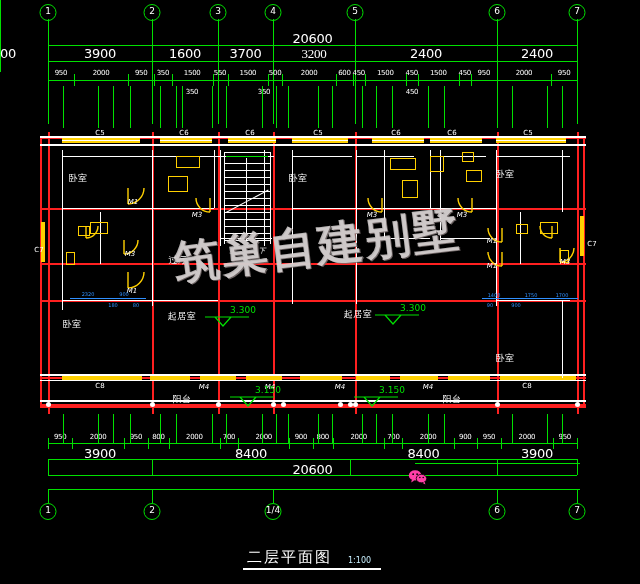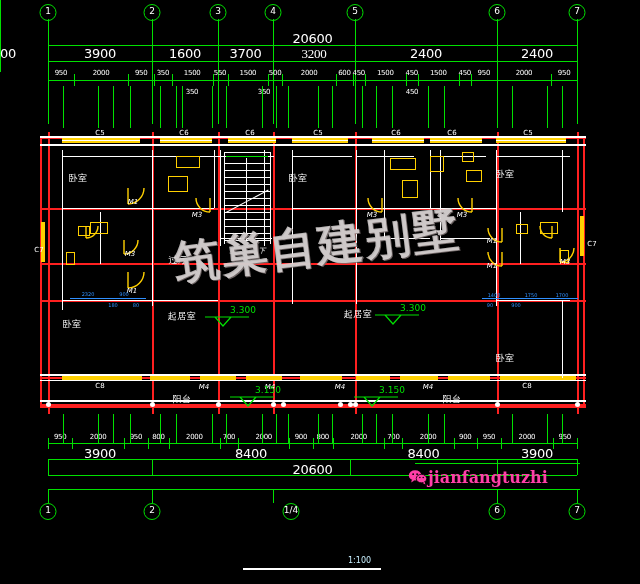--- a/index.html
+++ b/index.html
@@ -458,39 +458,39 @@
       <div class="vl grn" style="left:444px;top:414px;height:30px;"></div>
       <div class="vl grn" style="left:512px;top:414px;height:30px;"></div>
       <div class="vl grn" style="left:547px;top:414px;height:30px;"></div>
       <div class="vl grn" style="left:562px;top:414px;height:30px;"></div>
     </div>
   <div id="botBubbles">
       <div class="bub" style="left:48px;top:503px;">1</div>
       <div class="vl grn" style="left:48px;top:489px;height:14px;"></div>
       <div class="bub" style="left:152px;top:503px;">2</div>
       <div class="vl grn" style="left:152px;top:489px;height:14px;"></div>
-      <div class="bub" style="left:273px;top:503px;margin-left:18px;">1/4</div>
+      <div class="bub" style="left:273px;top:503px;">1/4</div>
       <div class="vl grn" style="left:273px;top:489px;height:14px;"></div>
       <div class="bub" style="left:497px;top:503px;">6</div>
       <div class="vl grn" style="left:497px;top:489px;height:14px;"></div>
       <div class="bub" style="left:577px;top:503px;">7</div>
       <div class="vl grn" style="left:577px;top:489px;height:14px;"></div>
       <div class="hl grn" style="left:415px;top:463px;width:165px;"></div>
       <div class="hl grn" style="left:415px;top:489px;width:165px;"></div>
     </div>
 
   <div id="wmark">筑巢自建别墅</div>
   <svg id="wxicon" viewBox="0 0 24 20">
     <ellipse cx="9" cy="8" rx="8" ry="6.4" fill="#ff3fa8"></ellipse>
     <polygon points="5,13 4,17 8,14.5" fill="#ff3fa8"></polygon>
     <ellipse cx="17" cy="12" rx="6.6" ry="5.4" fill="#ff3fa8" stroke="#000" stroke-width="1"></ellipse>
     <polygon points="21,16 22,19.5 18.5,17.5" fill="#ff3fa8"></polygon>
     <circle cx="6.5" cy="6.5" r="1.1" fill="#000"></circle>
     <circle cx="11.5" cy="6.5" r="1.1" fill="#000"></circle>
     <circle cx="15" cy="10.5" r="0.95" fill="#000"></circle>
     <circle cx="19.2" cy="10.5" r="0.95" fill="#000"></circle>
   </svg>
-  <div id="brand">jianfangtuzhi</div>
-
+
+  <div id="title" style="left:247px;top:548px;">二层平面图</div>
   <div id="scale" style="left:348px;top:556px;">1:100</div>
   <div id="titleRule" style="left:243px;top:568px;width:138px;"></div>
 
 </div>
 
 </body></html>

